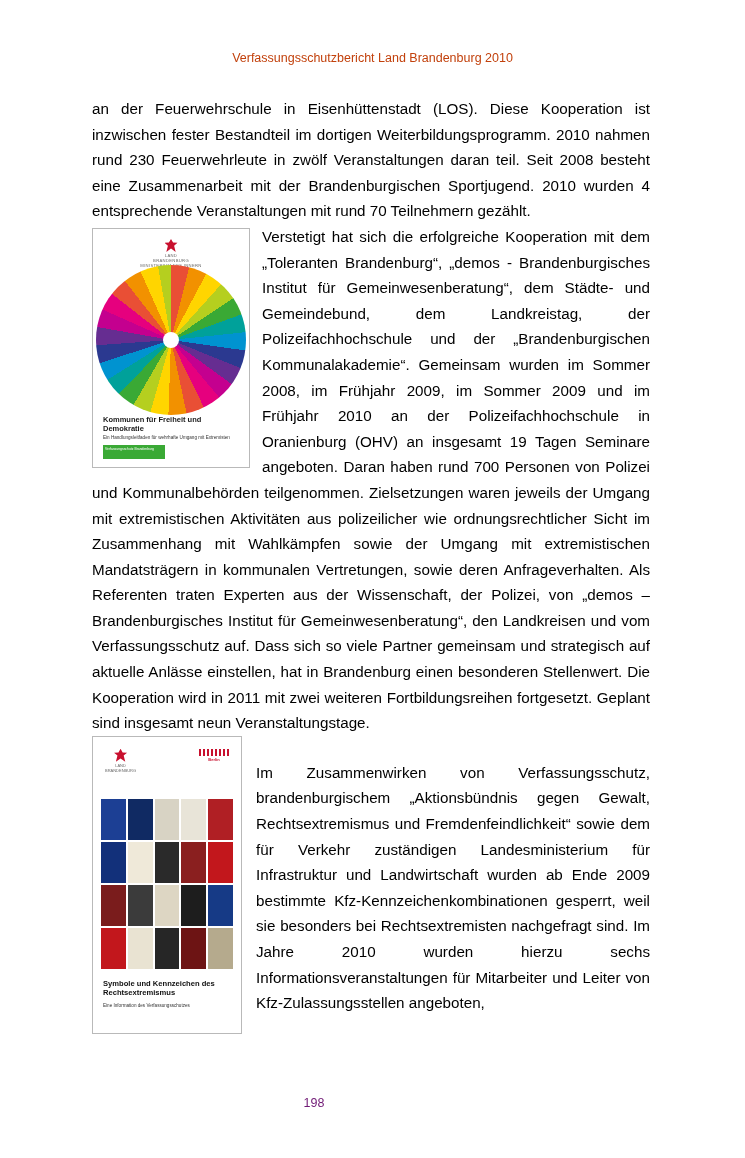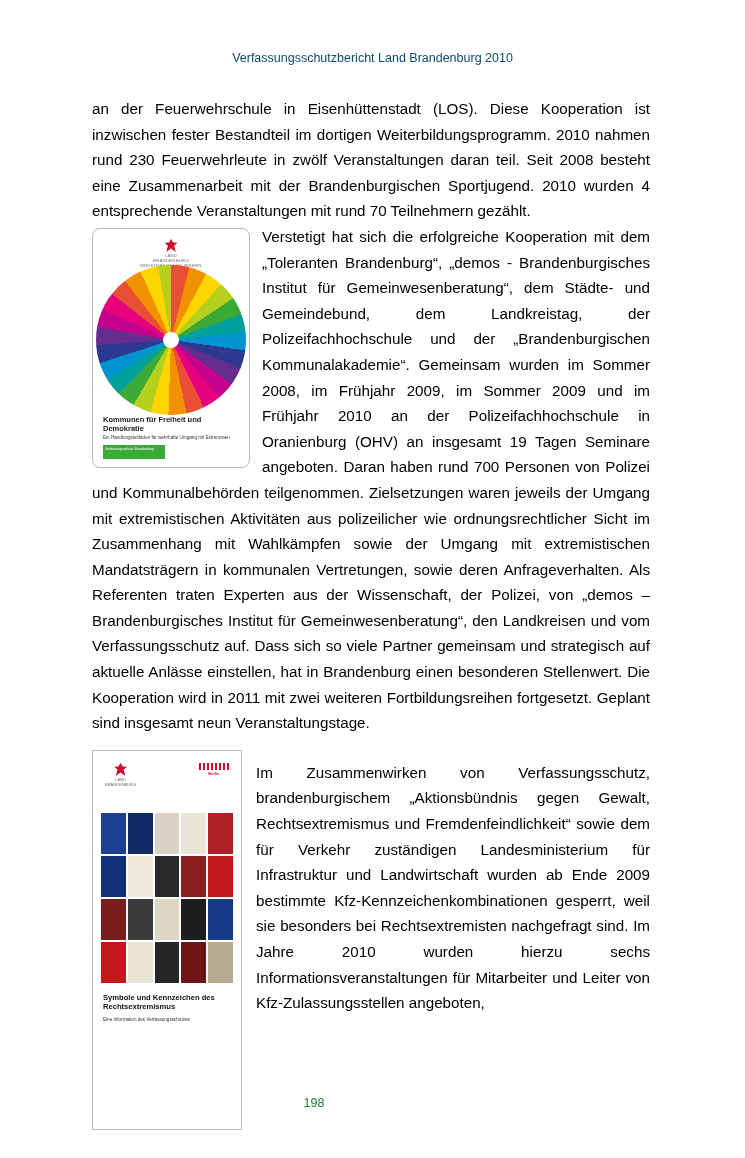--- a/index.html
+++ b/index.html
@@ -21,21 +21,21 @@
     height: 1158px;
     box-sizing: border-box;
   }
   .running-head {
     position: absolute;
     top: 51px;
     left: 0;
     width: 745px;
     text-align: center;
     font-size: 12.5px;
-    color: #0c4a6e;
+    color: #c2410c;
   }
   .content {
     position: absolute;
     left: 92px;
     top: 96px;
     width: 558px;
   }
   p.body {
     margin: 0 0 0 0;
     font-size: 15.2px;
@@ -53,26 +53,25 @@
     box-sizing: border-box;
     border: 1px solid #b9b9b9;
     background: #ffffff;
     position: relative;
     overflow: hidden;
   }
   .fig1 {
     width: 158px;
     height: 240px;
     margin: 4px 12px 2px 0;
-    border-radius: 8px;
   }
   .fig2 {
     width: 150px;
-    height: 380px;
-    margin: 14px 14px 2px 0;
+    height: 298px;
+    margin: 0 14px 2px 0;
   }
   .clearer { clear: both; }
 
   
   .f1-head {
     position: absolute;
     top: 10px; left: 0; width: 100%;
     text-align: center;
   }
   .f1-logo {
@@ -235,21 +234,21 @@
     line-height: 6px;
     color: #333;
   }
   .folio {
     position: absolute;
     left: 0;
     top: 1096px;
     width: 628px;
     text-align: center;
     font-size: 12.5px;
-    color: #15803d;
+    color: #701a75;
   }
 </style>
 </head>
 <body>
 
 <div class="page">
 
   <div class="running-head">Verfassungsschutzbericht Land Brandenburg 2010</div>
 
   <div class="content">

